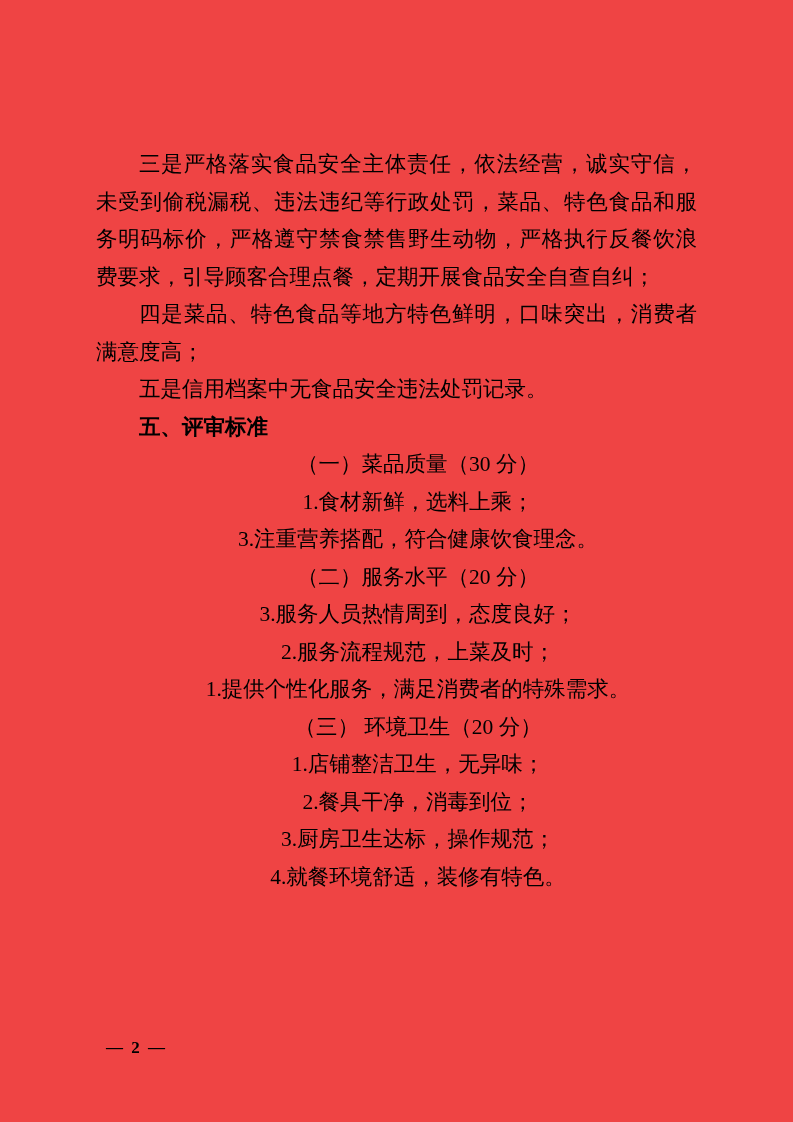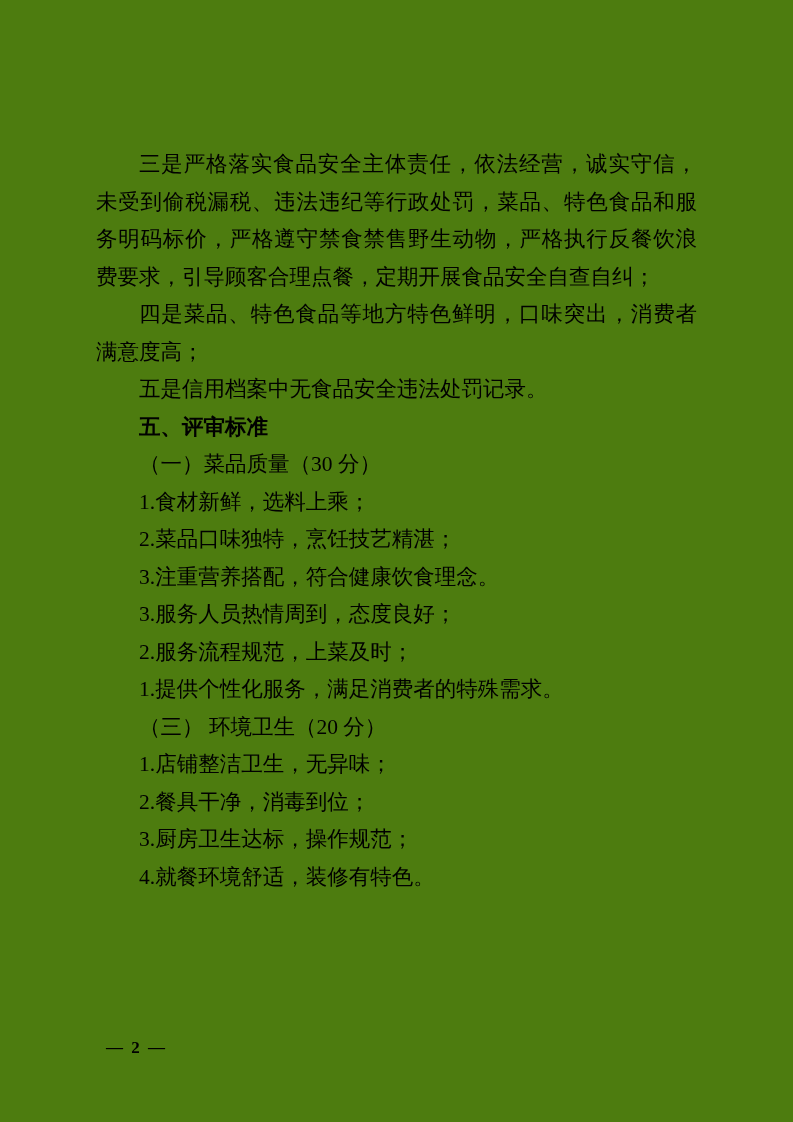--- a/index.html
+++ b/index.html
@@ -4,21 +4,21 @@
 <style>
   html, body {
     margin: 0;
     padding: 0;
     background: #ffffff;
   }
   .page {
     position: relative;
     width: 793px;
     height: 1122px;
-    background: #4d7c0f;
+    background: #ef4444;
     color: #000000;
     font-family: "Liberation Serif", "DejaVu Serif", serif;
     overflow: hidden;
   }
   .content {
     position: absolute;
     left: 96px;
     top: 146px;
     width: 601px;
     font-size: 21.5px;
@@ -33,21 +33,21 @@
   }
   .para {
     text-align: justify;
   }
   .heading {
     font-family: "Liberation Sans", "DejaVu Sans", sans-serif;
     font-weight: bold;
     text-align: left;
   }
   .sub, .item {
-    text-align: left;
+    text-align: center;
   }
   .pageno {
     position: absolute;
     left: 106px;
     top: 1038px;
     font-size: 17px;
     font-weight: 600;
     letter-spacing: 2px;
     font-family: "Liberation Serif", "DejaVu Serif", serif;
     color: #000000;
@@ -57,22 +57,22 @@
 <body>
 
 <div class="page">
   <div class="content">
     <p class="para">三是严格落实食品安全主体责任，依法经营，诚实守信，未受到偷税漏税、违法违纪等行政处罚，菜品、特色食品和服务明码标价，严格遵守禁食禁售野生动物，严格执行反餐饮浪费要求，引导顾客合理点餐，定期开展食品安全自查自纠；</p>
     <p class="para">四是菜品、特色食品等地方特色鲜明，口味突出，消费者满意度高；</p>
     <p class="para">五是信用档案中无食品安全违法处罚记录。</p>
     <p class="heading">五、评审标准</p>
     <p class="sub">（一）菜品质量（30 分）</p>
     <p class="item">1.食材新鲜，选料上乘；</p>
-    <p class="item">2.菜品口味独特，烹饪技艺精湛；</p>
     <p class="item">3.注重营养搭配，符合健康饮食理念。</p>
+    <p class="sub">（二）服务水平（20 分）</p>
     <p class="item">3.服务人员热情周到，态度良好；</p>
     <p class="item">2.服务流程规范，上菜及时；</p>
     <p class="item">1.提供个性化服务，满足消费者的特殊需求。</p>
     <p class="sub">（三） 环境卫生（20 分）</p>
     <p class="item">1.店铺整洁卫生，无异味；</p>
     <p class="item">2.餐具干净，消毒到位；</p>
     <p class="item">3.厨房卫生达标，操作规范；</p>
     <p class="item">4.就餐环境舒适，装修有特色。</p>
   </div>
   <div class="pageno">— 2 —</div>

